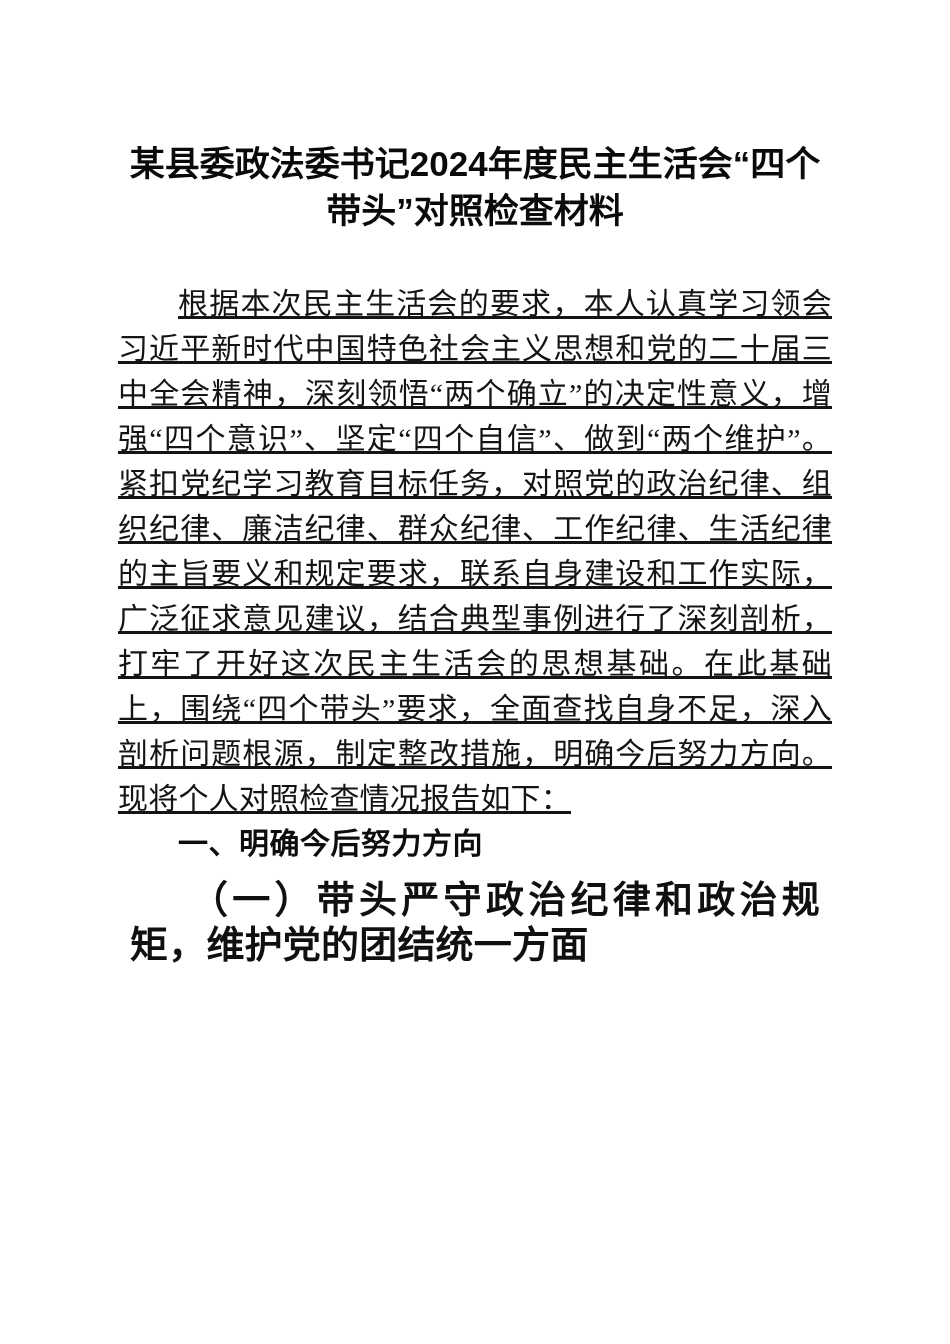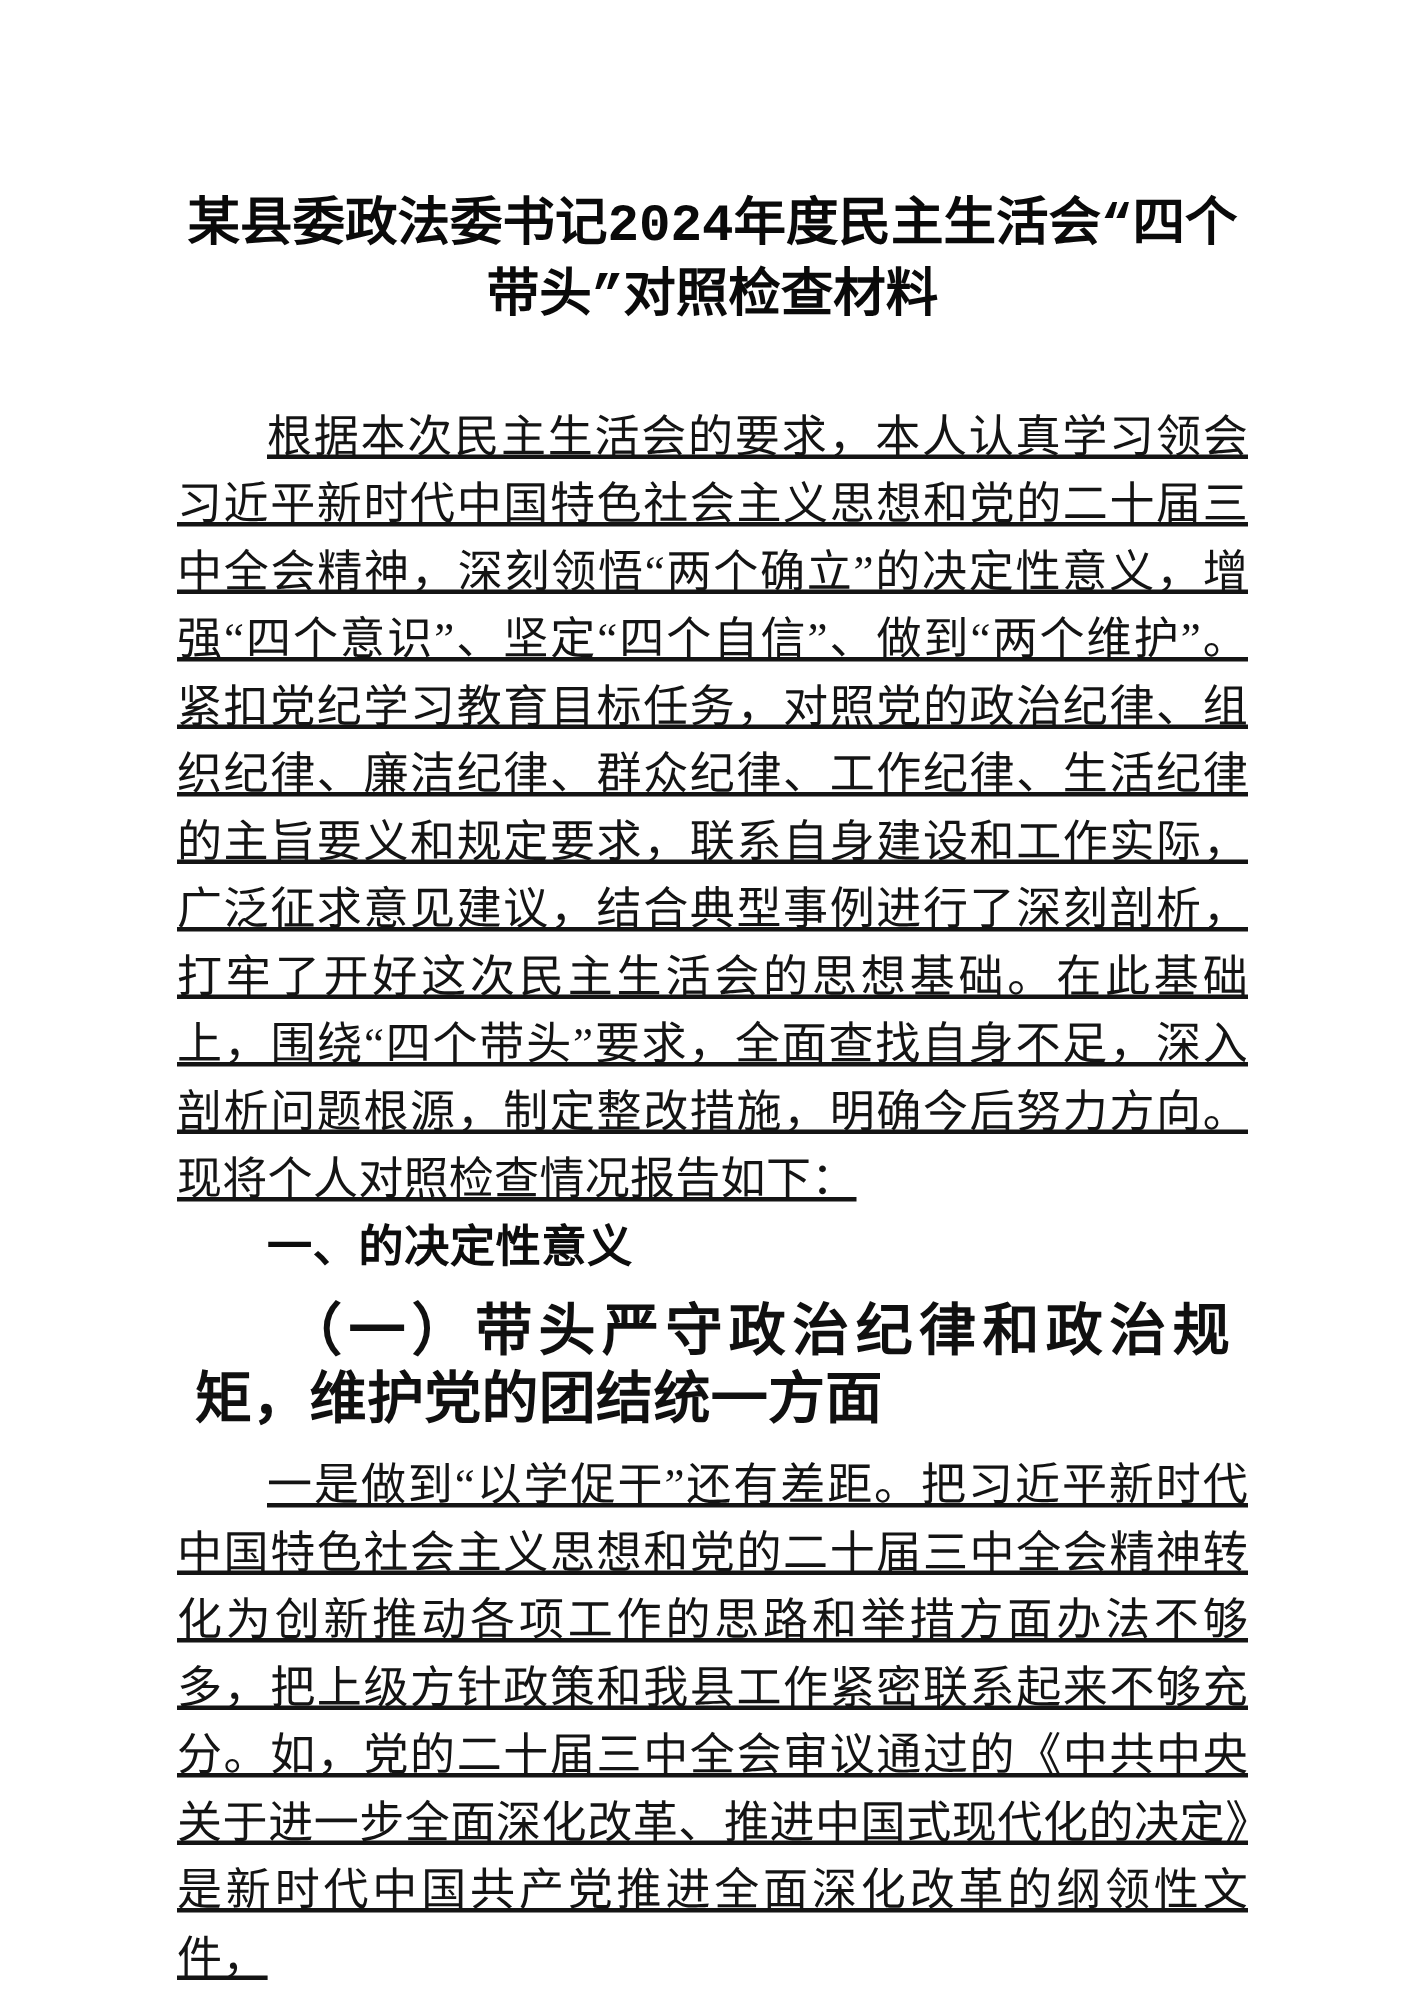--- a/index.html
+++ b/index.html
@@ -18,28 +18,28 @@
   }
   .content {
     position: absolute;
     left: 118px;
     top: 128px;
     width: 714px;
   }
 
   
   .doc-title {
-    font-family: Liberation Mono, monospace;
+    font-family: Liberation Sans, sans-serif;
     font-weight: 700;
     font-size: 35px;
     line-height: 47px;
     text-align: center;
     color: #0a0a0a;
     letter-spacing: 0px;
-    margin: 0 0 0 0;
+    margin: 12px 0 0 0;
     padding: 0 6px;
     -webkit-font-smoothing: antialiased;
   }
 
   
   .body-p {
     font-family: "Liberation Serif", "DejaVu Serif", serif;
     font-size: 30px;
     line-height: 45px;
     color: #141414;
@@ -90,20 +90,19 @@
   <div class="content">
 
     <div class="doc-title">
       <span>某县委政法委书记2024年度民主生活会“四</span><span>个带头”对照检查材料</span>
     </div>
 
     <div class="gap-after-title"></div>
 
     <p class="body-p">根据本次民主生活会的要求，本人认真学习领会习近平新时代中国特色社会主义思想和党的二十届三中全会精神，深刻领悟“两个确立”的决定性意义，增强“四个意识”、坚定“四个自信”、做到“两个维护”。紧扣党纪学习教育目标任务，对照党的政治纪律、组织纪律、廉洁纪律、群众纪律、工作纪律、生活纪律的主旨要义和规定要求，联系自身建设和工作实际，广泛征求意见建议，结合典型事例进行了深刻剖析，打牢了开好这次民主生活会的思想基础。在此基础上，围绕“四个带头”要求，全面查找自身不足，深入剖析问题根源，制定整改措施，明确今后努力方向。现将个人对照检查情况报告如下：</p>
 
-    <p class="h1-cn">一、的决定性意义</p>
+    <p class="h1-cn">一、明确今后努力方向</p>
 
     <p class="h2-cn">（一）带头严守政治纪律和政治规矩，维护党的团结统一方面</p>
 
-    <p class="body-p">一是做到“以学促干”还有差距。把习近平新时代中国特色社会主义思想和党的二十届三中全会精神转化为创新推动各项工作的思路和举措方面办法不够多，把上级方针政策和我县工作紧密联系起来不够充分。如，党的二十届三中全会审议通过的《中共中央关于进一步全面深化改革、推进中国式现代化的决定》是新时代中国共产党推进全面深化改革的纲领性文件，</p>
 
   </div>
 </div>
 
 </body></html>

